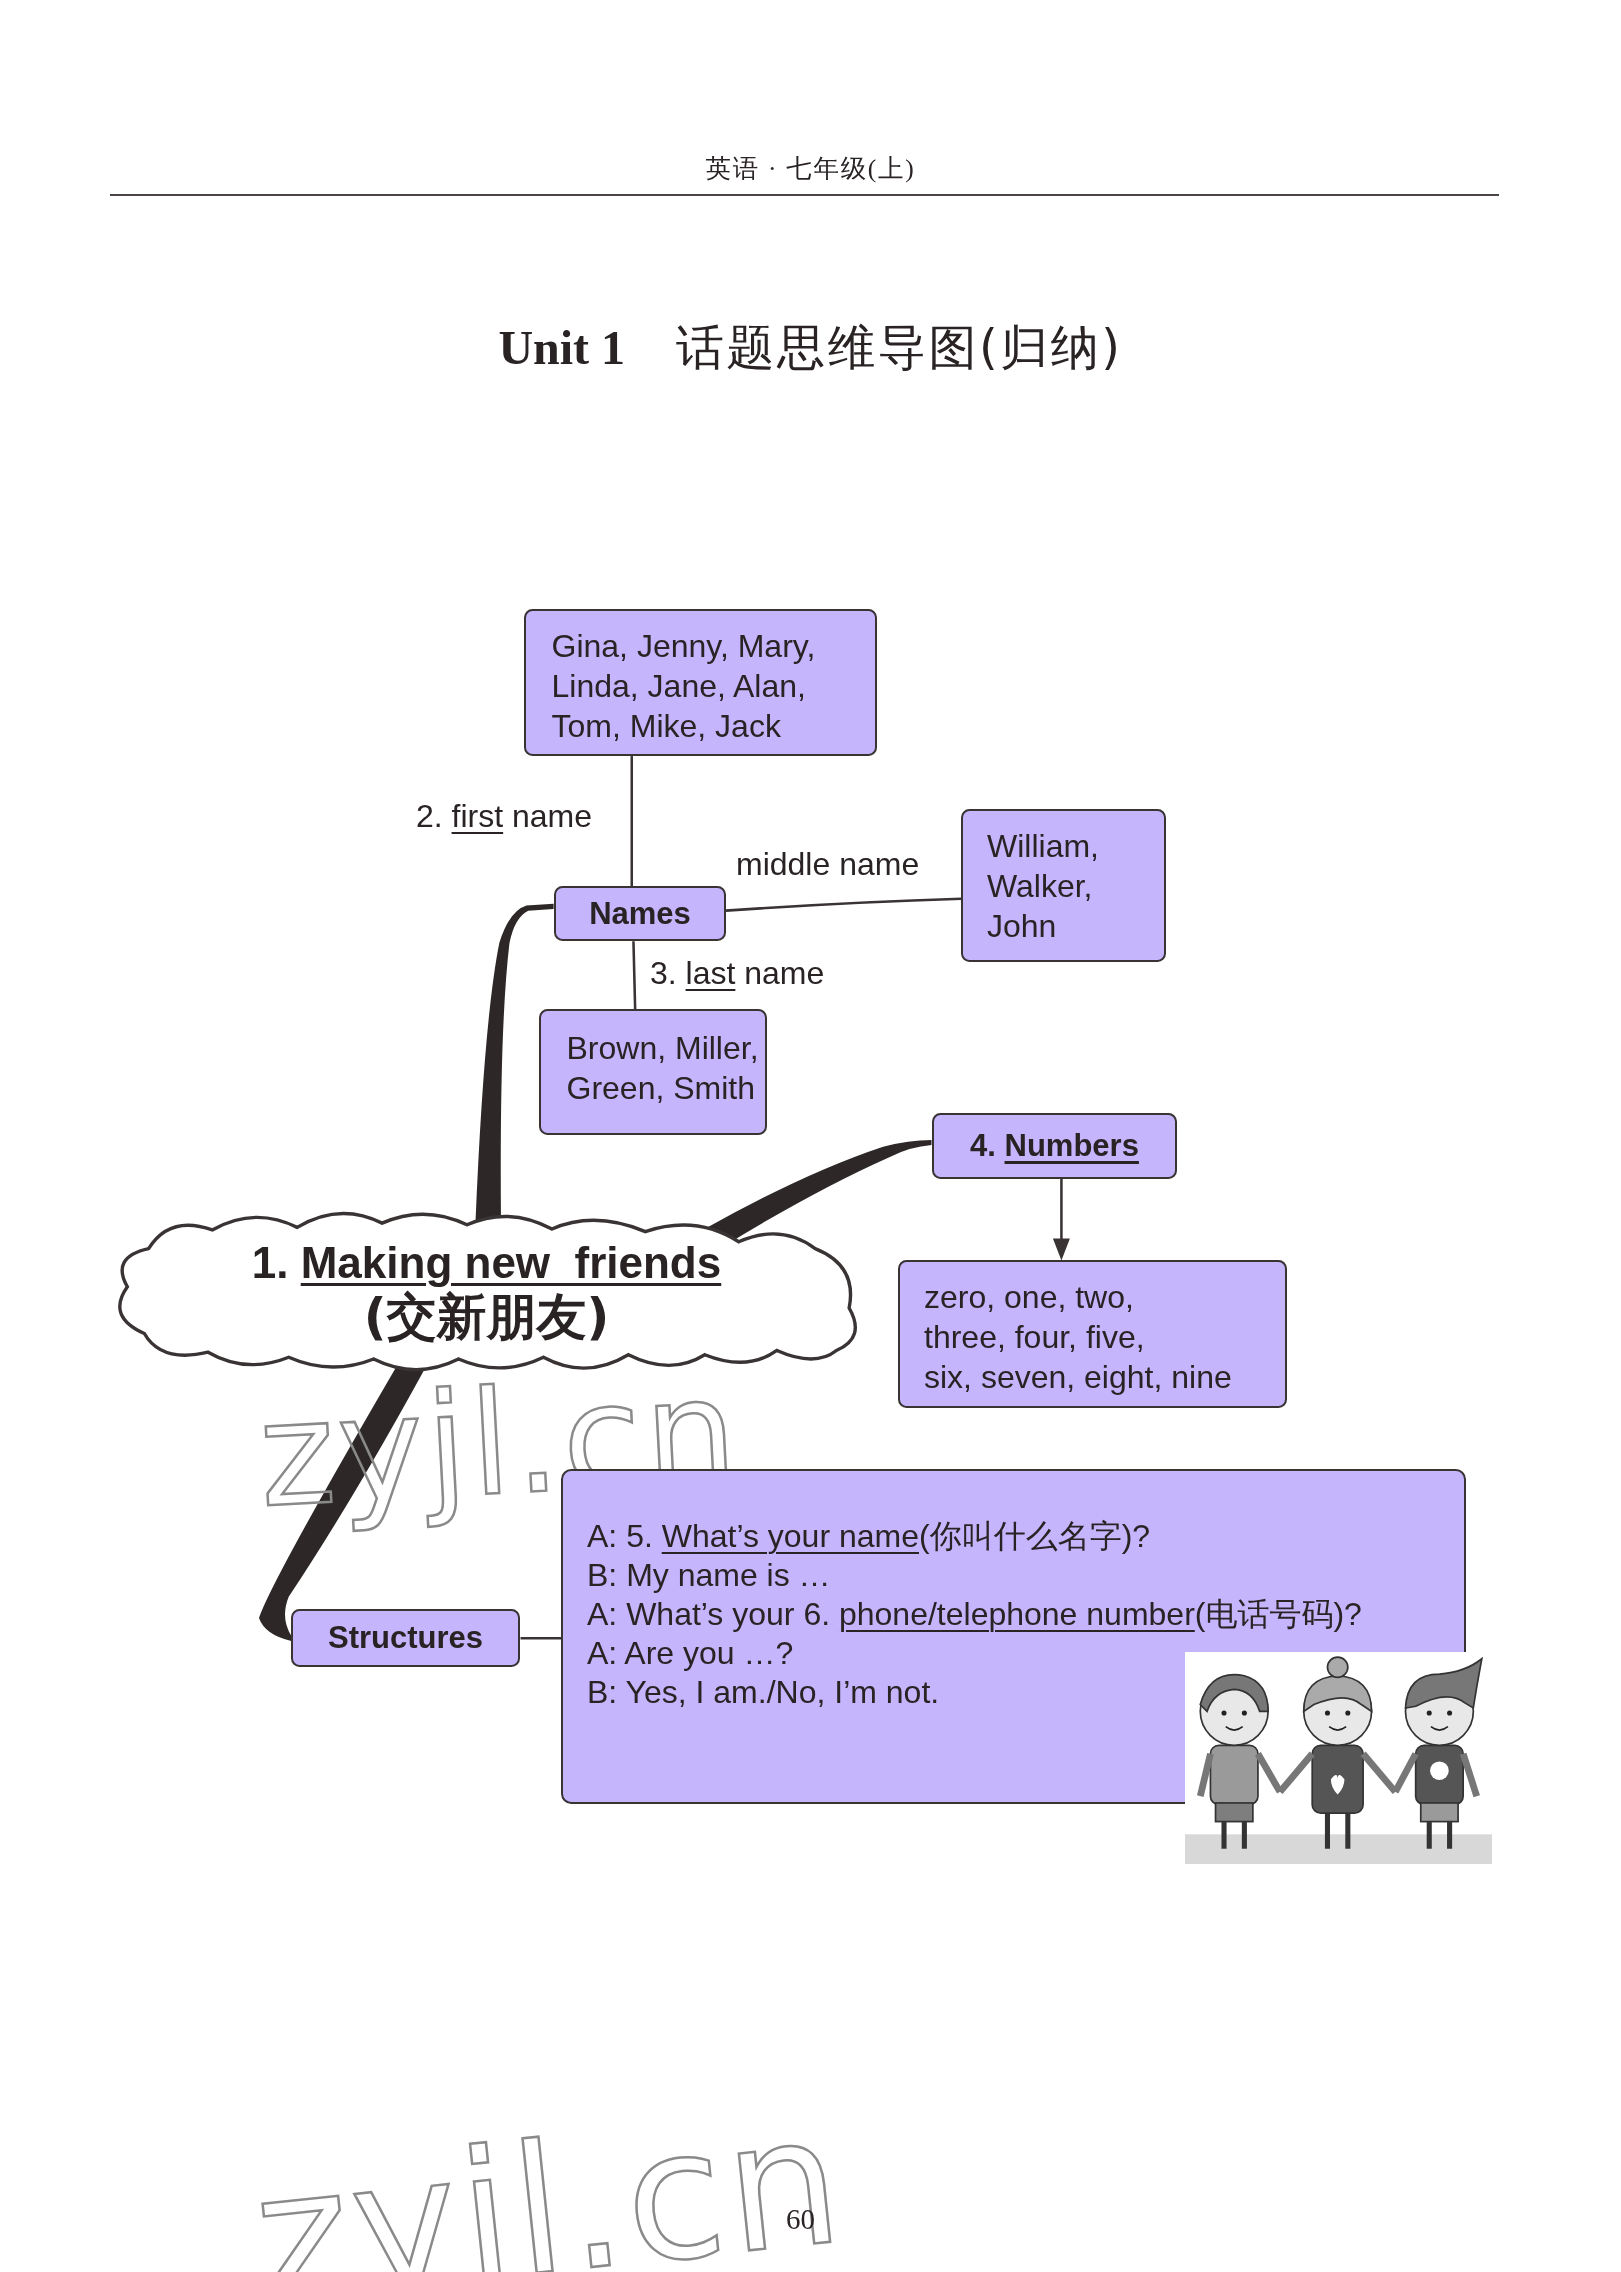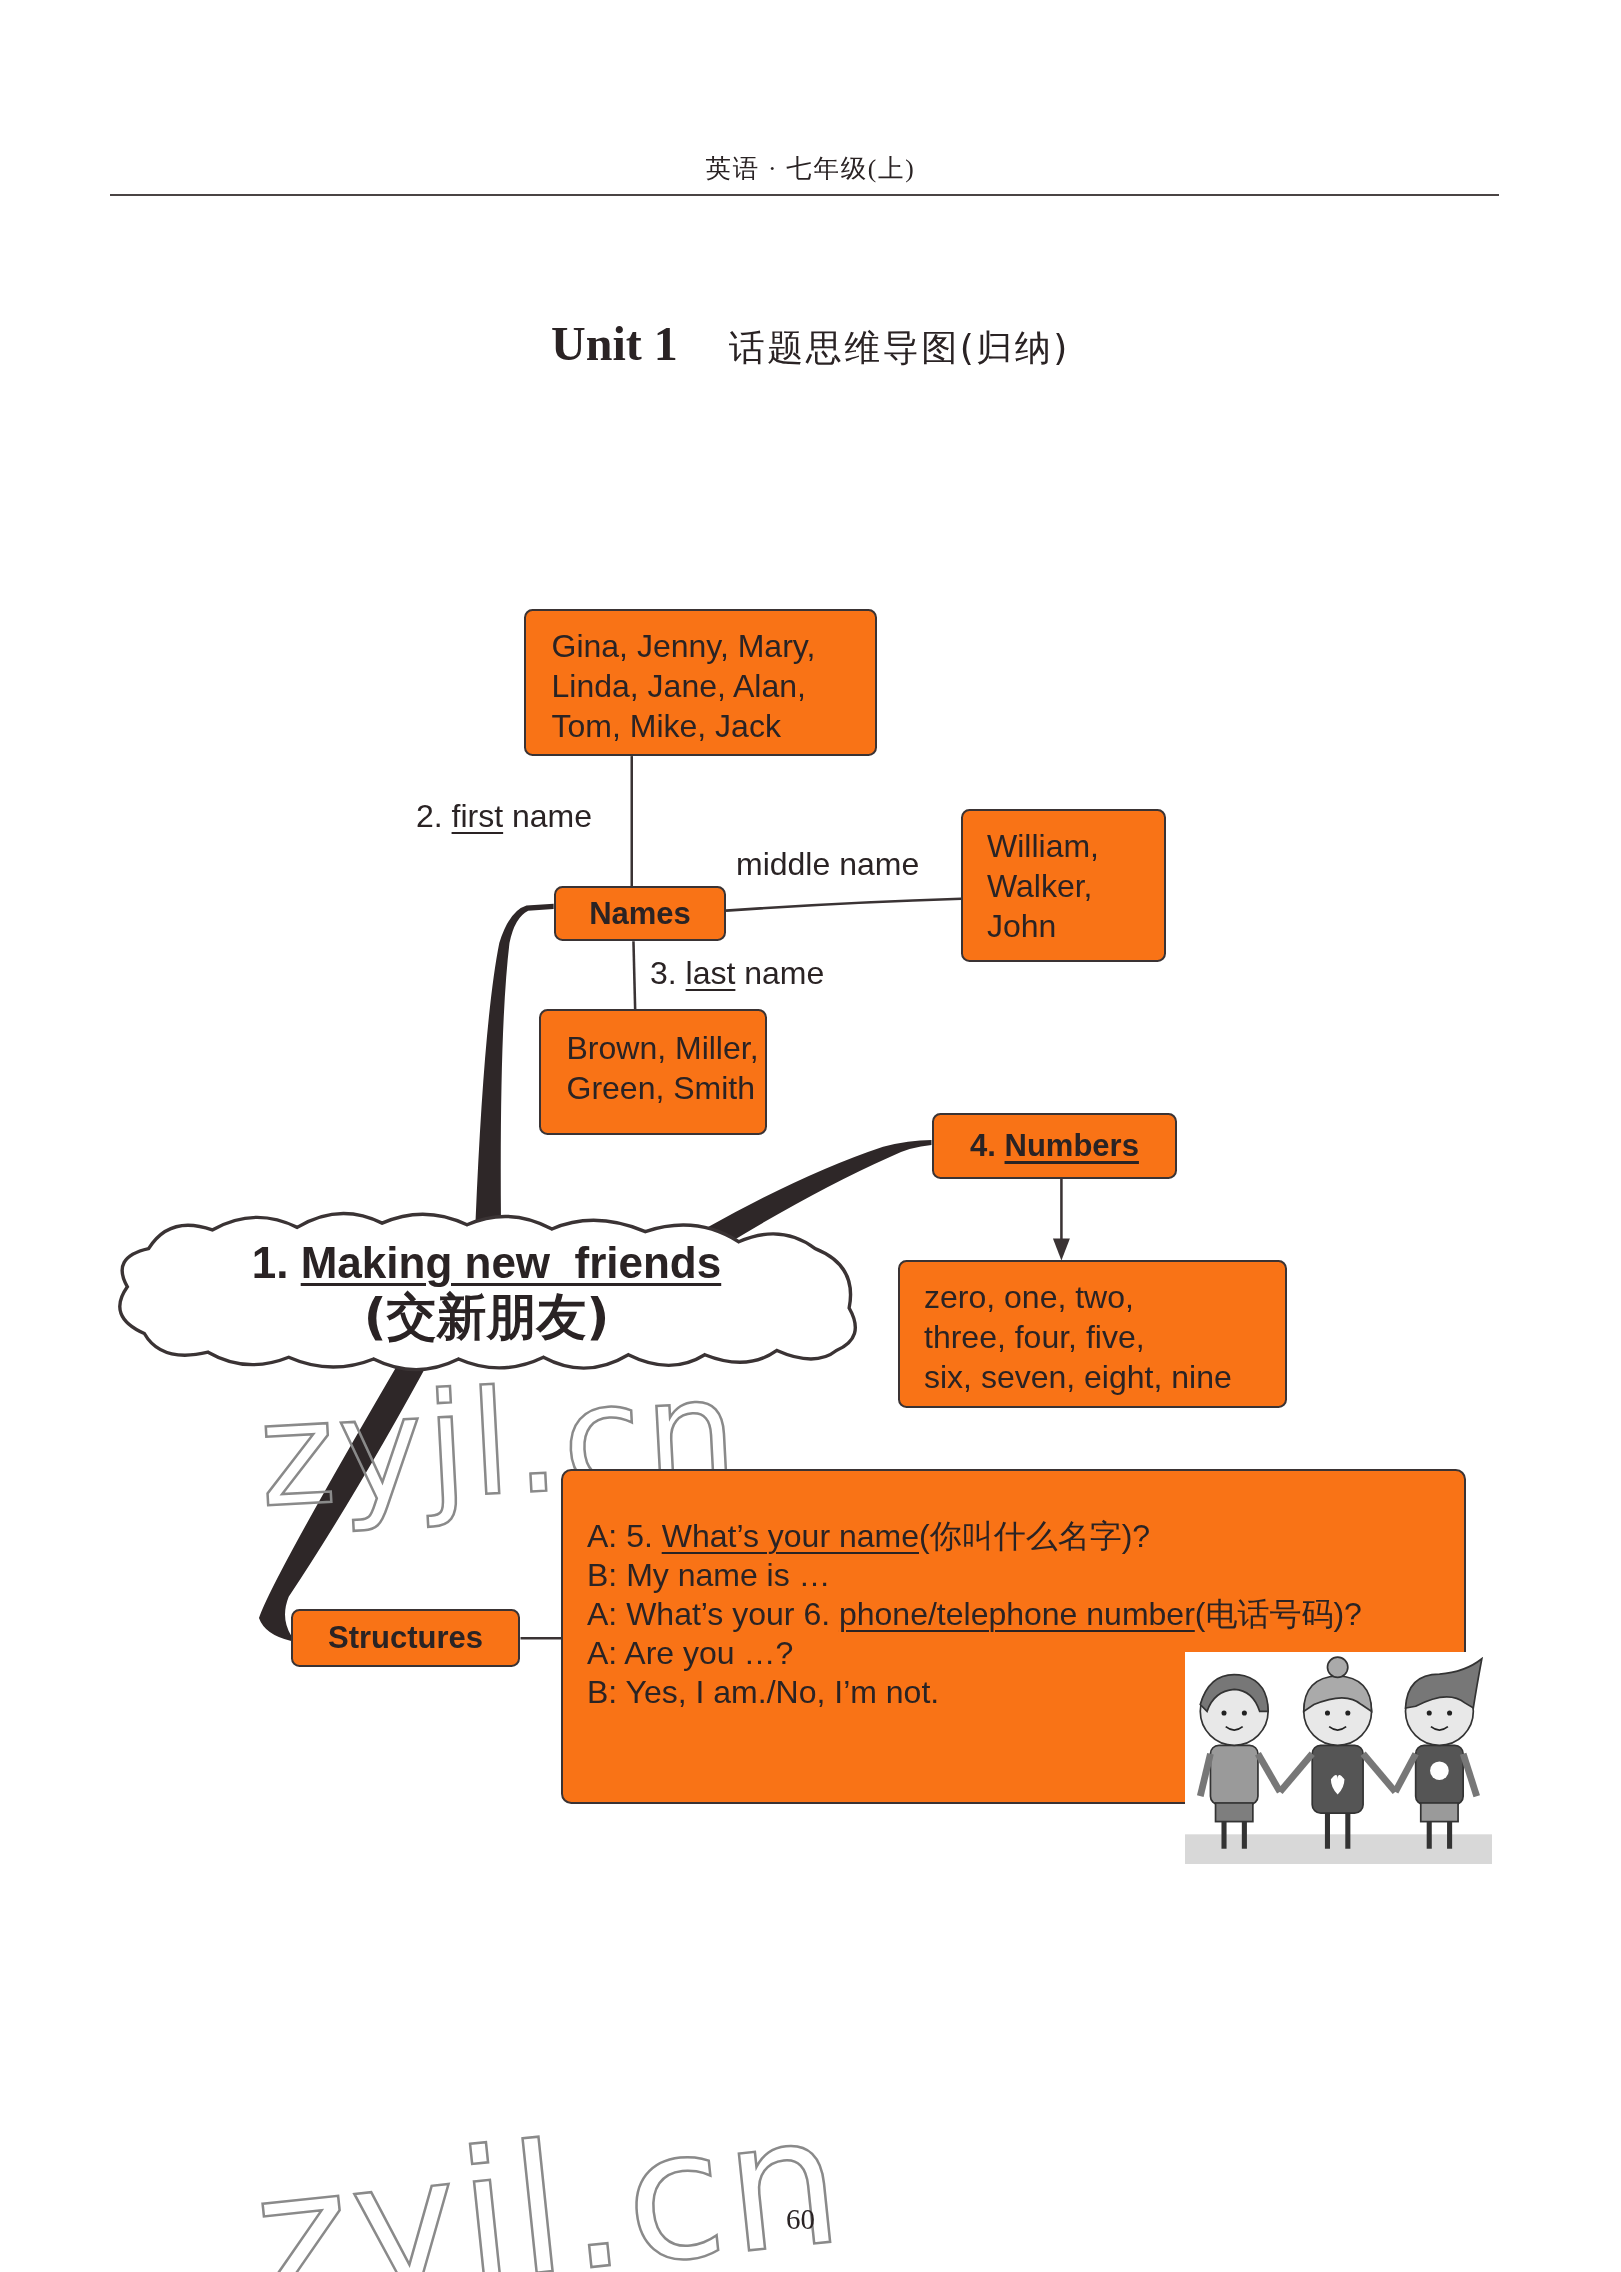--- a/index.html
+++ b/index.html
@@ -4,22 +4,22 @@
 <style>
   html, body { margin: 0; padding: 0; background: #ffffff; }
   body { width: 1621px; height: 2273px; position: relative; overflow: hidden;
          font-family: "Liberation Sans", sans-serif; color: #2a2324; }
   .abs { position: absolute; }
   .serif { font-family: "Liberation Serif", "DejaVu Serif", serif; }
   .running-head { left: 0; width: 1621px; top: 151px; text-align: center; font-size: 25.5px; letter-spacing: 1.7px; }
   .head-rule { left: 110px; top: 194px; width: 1389px; height: 1.7px; background: #4a4444; }
   .page-title { left: 0; width: 1621px; top: 316px; text-align: center; font-size: 48px; }
   .page-title .unit { font-weight: bold; margin-right: 51px; }
-  .page-title .cn { font-family: "DejaVu Sans", sans-serif; font-size: 36px; letter-spacing: 2.5px; }
-  .box { position: absolute; border: 2.5px solid #3a3334; border-radius: 8.5px; background: #f97316; box-sizing: border-box; }
+  .page-title .cn { font-family: "DejaVu Sans", sans-serif; font-size: 48px; letter-spacing: 2.5px; }
+  .box { position: absolute; border: 2.5px solid #3a3334; border-radius: 8.5px; background: #c4b5fd; box-sizing: border-box; }
   .box-text { font-size: 32px; line-height: 40px; }
   .node-label { font-size: 31px; font-weight: bold; text-align: center; display: flex; align-items: center; justify-content: center; }
   .link-label { font-size: 32px; white-space: nowrap; }
   .u { text-decoration: underline; text-decoration-thickness: 2.5px; text-underline-offset: 5.1px; }
   .cloud-text { left: 113px; width: 747px; top: 1236px; text-align: center; font-weight: bold; }
   .cloud-text .en { font-size: 44px; line-height: 54px; }
   .cloud-text .cn { font-size: 50px; line-height: 54px; font-family: "DejaVu Sans", sans-serif; }
   .dialog-line { font-size: 32px; line-height: 39px; white-space: nowrap; }
   .page-number { left: 786px; top: 2203px; font-size: 29px; }
   svg.layer { position: absolute; left: 0; top: 0; }

